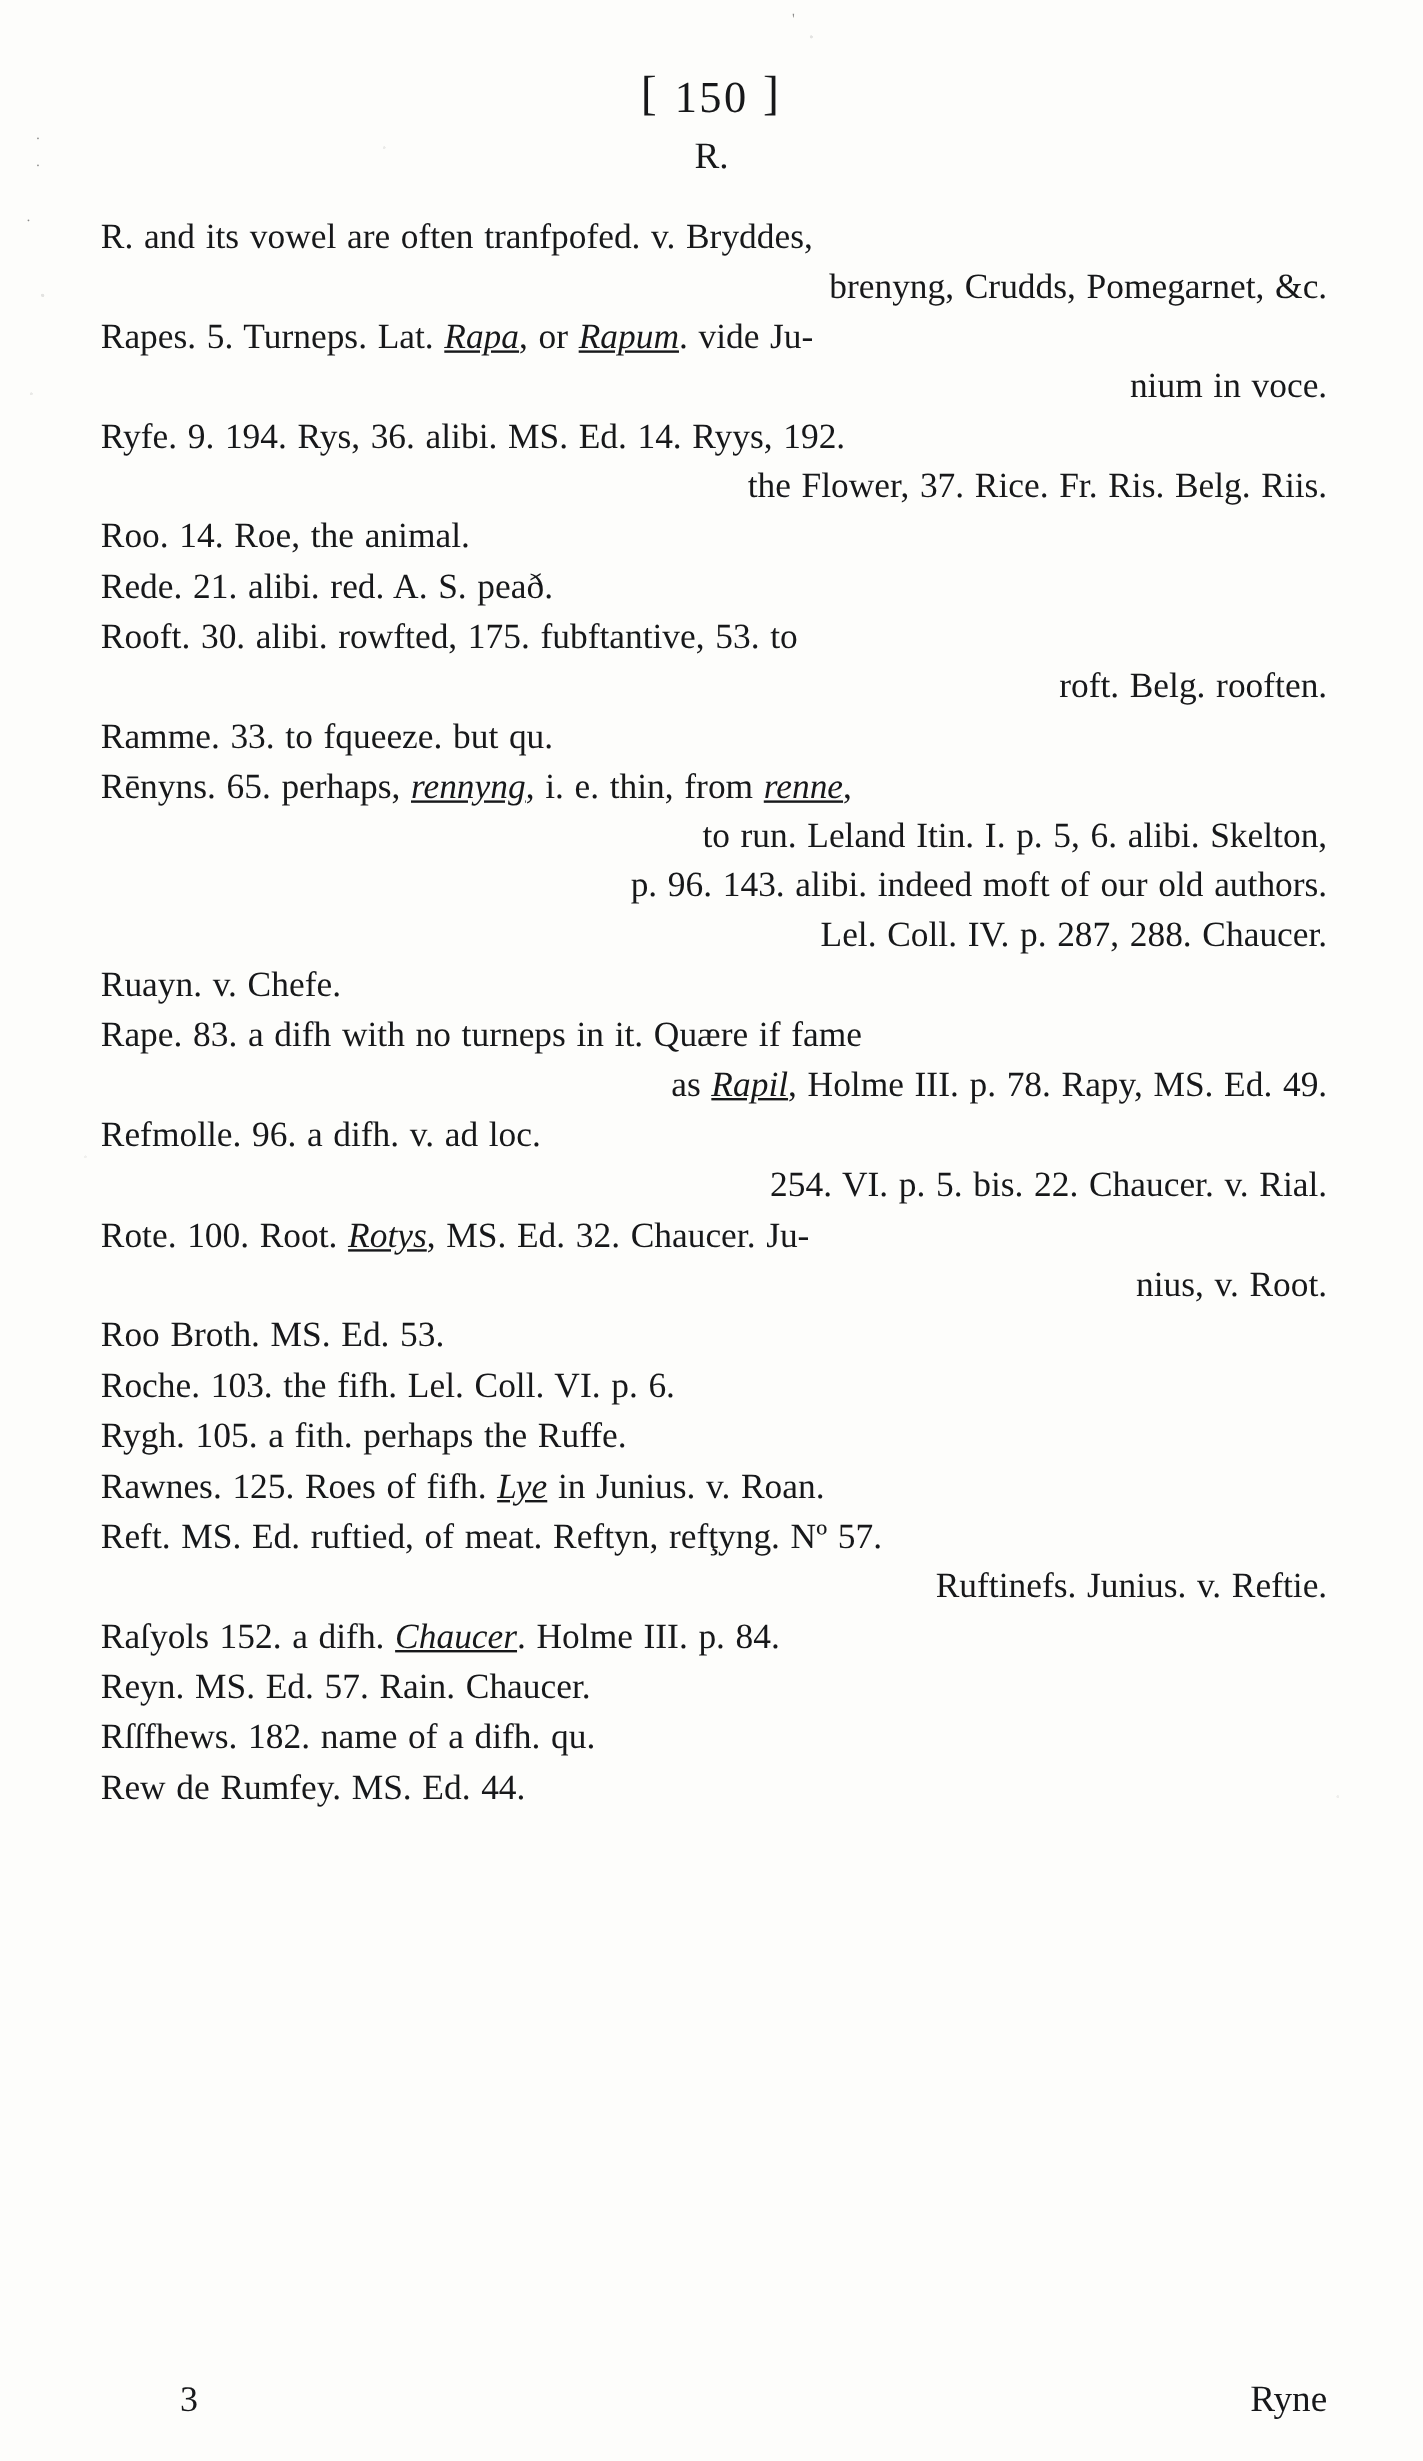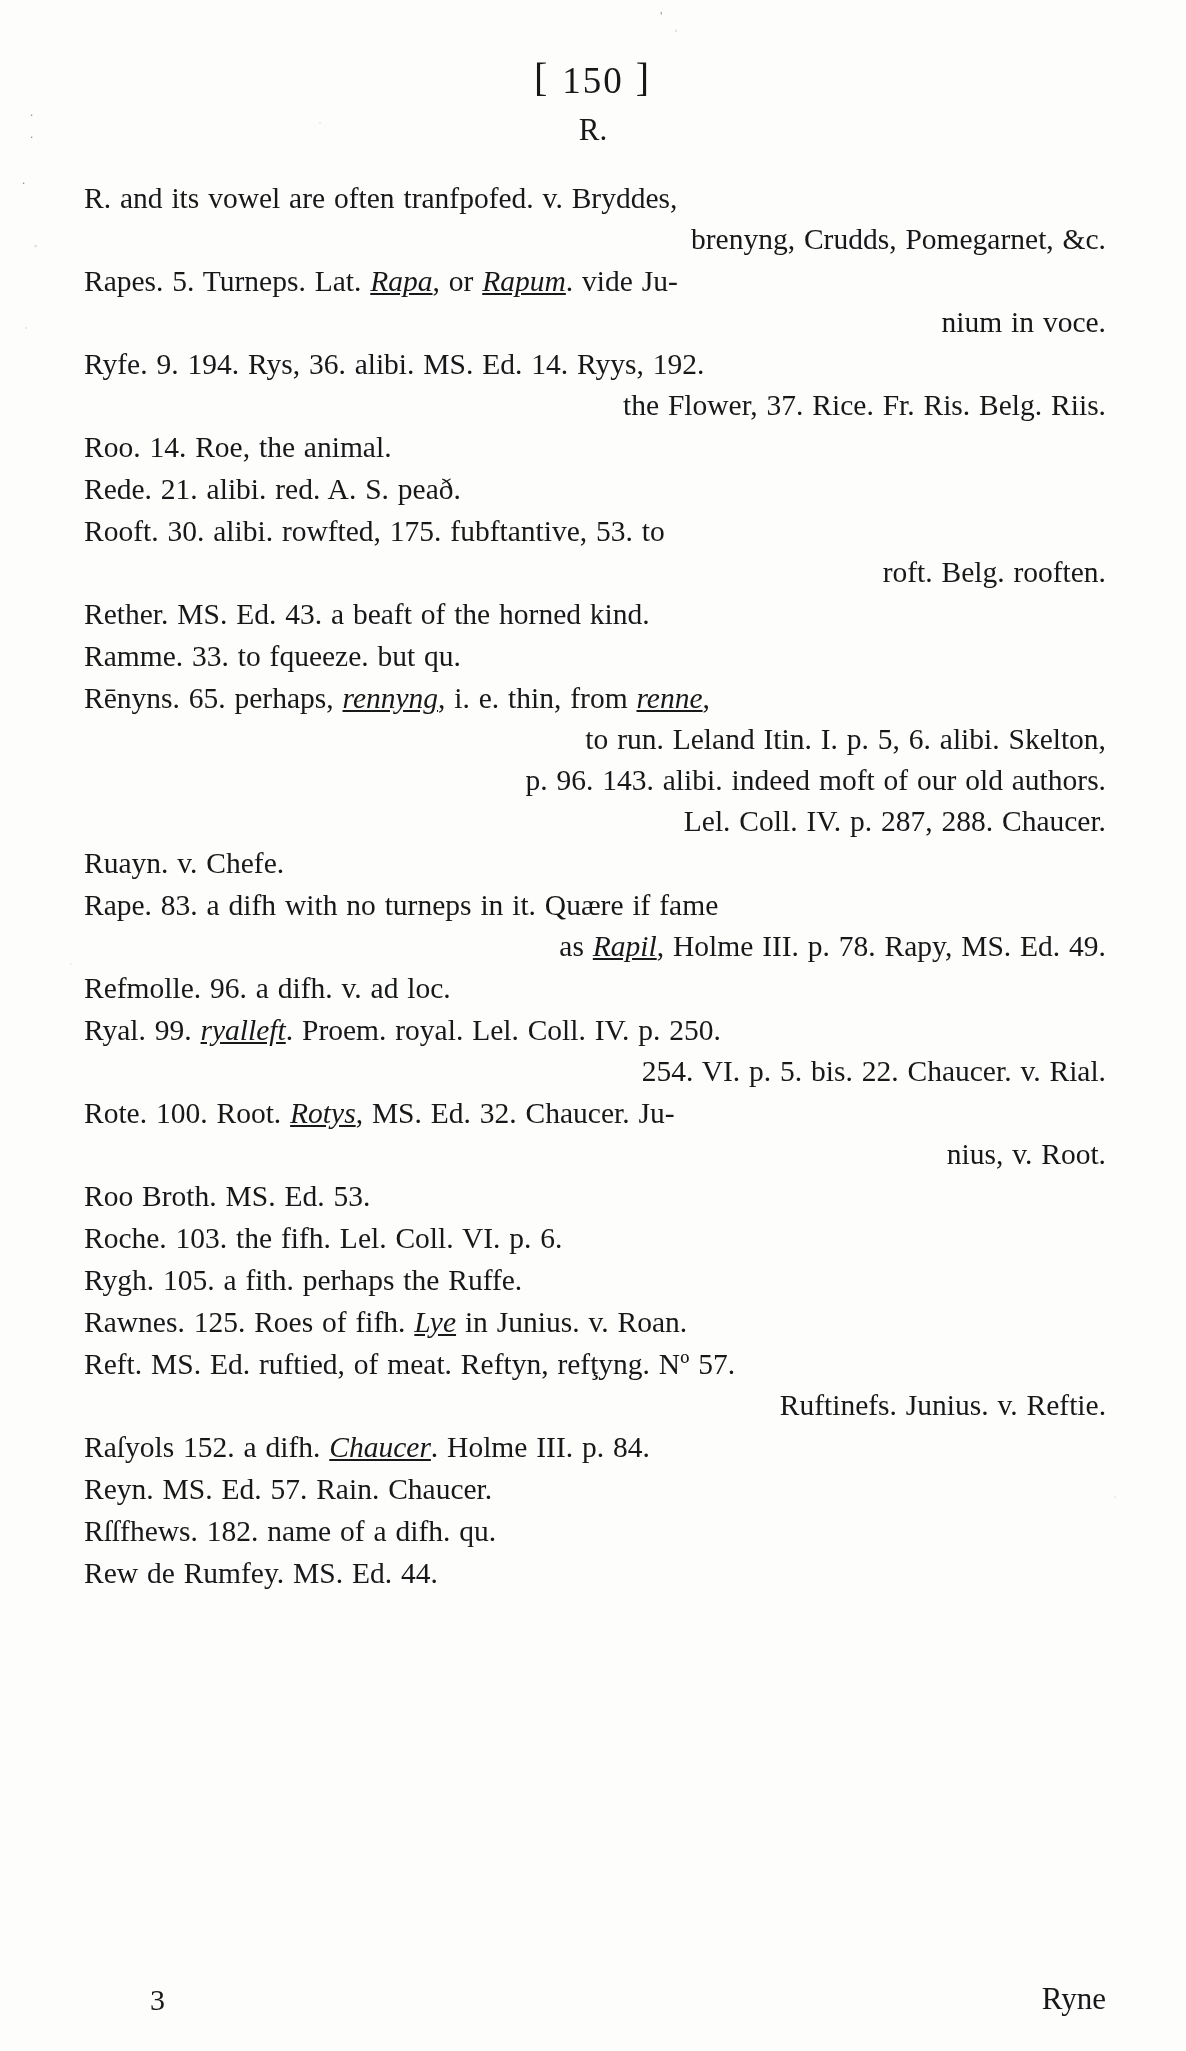--- a/index.html
+++ b/index.html
@@ -130,27 +130,26 @@
 
   <div class="section-letter">R.</div>
 
   <div class="entries">
       <div class="entry"><span>R. and its vowel are often tranfpofed. v. Bryddes,</span><span class="cont">brenyng, Crudds, Pomegarnet, &amp;c.</span></div>
       <div class="entry"><span>Rapes. 5. Turneps. Lat. <i>Rapa</i>, or <i>Rapum</i>. vide Ju-</span><span class="cont">nium in voce.</span></div>
       <div class="entry"><span>Ryfe. 9. 194. Rys, 36. alibi. MS. Ed. 14. Ryys, 192.</span><span class="cont">the Flower, 37. Rice. Fr. Ris. Belg. Riis.</span></div>
       <div class="entry"><span>Roo. 14. Roe, the animal.</span></div>
       <div class="entry"><span>Rede. 21. alibi. red. A. S. peað.</span></div>
       <div class="entry"><span>Rooft. 30. alibi. rowfted, 175. fubftantive, 53. to</span><span class="cont">roft. Belg. rooften.</span></div>
-      <div class="entry"><span>Rether. MS. Ed. 43. a beaft of the horned kind.</span></div>
       <div class="entry"><span>Ramme. 33. to fqueeze. but qu.</span></div>
       <div class="entry"><span>Rēnyns. 65. perhaps, <i>rennyng</i>, i. e. thin, from <i>renne</i>,</span><span class="cont">to run. Leland Itin. I. p. 5, 6. alibi. Skelton,</span><span class="cont">p. 96. 143. alibi. indeed moft of our old authors.</span><span class="cont">Lel. Coll. IV. p. 287, 288. Chaucer.</span></div>
       <div class="entry"><span>Ruayn. v. Chefe.</span></div>
       <div class="entry"><span>Rape. 83. a difh with no turneps in it. Quære if fame</span><span class="cont">as <i>Rapil</i>, Holme III. p. 78. Rapy, MS. Ed. 49.</span></div>
       <div class="entry"><span>Refmolle. 96. a difh. v. ad loc.</span></div>
-      <div class="entry"><span>Ryal. 99. <i>ryalleft</i>. Proem. royal. Lel. Coll. IV. p. 250.</span><span class="cont">254. VI. p. 5. bis. 22. Chaucer. v. Rial.</span></div>
+      <div class="entry"><span class="cont">254. VI. p. 5. bis. 22. Chaucer. v. Rial.</span></div>
       <div class="entry"><span>Rote. 100. Root. <i>Rotys</i>, MS. Ed. 32. Chaucer. Ju-</span><span class="cont">nius, v. Root.</span></div>
       <div class="entry"><span>Roo Broth. MS. Ed. 53.</span></div>
       <div class="entry"><span>Roche. 103. the fifh. Lel. Coll. VI. p. 6.</span></div>
       <div class="entry"><span>Rygh. 105. a fith. perhaps the Ruffe.</span></div>
       <div class="entry"><span>Rawnes. 125. Roes of fifh. <i>Lye</i> in Junius. v. Roan.</span></div>
       <div class="entry"><span>Reft. MS. Ed. ruftied, of meat. Reftyn, refţyng. Nº 57.</span><span class="cont deep">Ruftinefs. Junius. v. Reftie.</span></div>
       <div class="entry"><span>Raſyols 152. a difh. <i>Chaucer</i>. Holme III. p. 84.</span></div>
       <div class="entry"><span>Reyn. MS. Ed. 57. Rain. Chaucer.</span></div>
       <div class="entry"><span>Rſſfhews. 182. name of a difh. qu.</span></div>
       <div class="entry"><span>Rew de Rumfey. MS. Ed. 44.</span></div>

